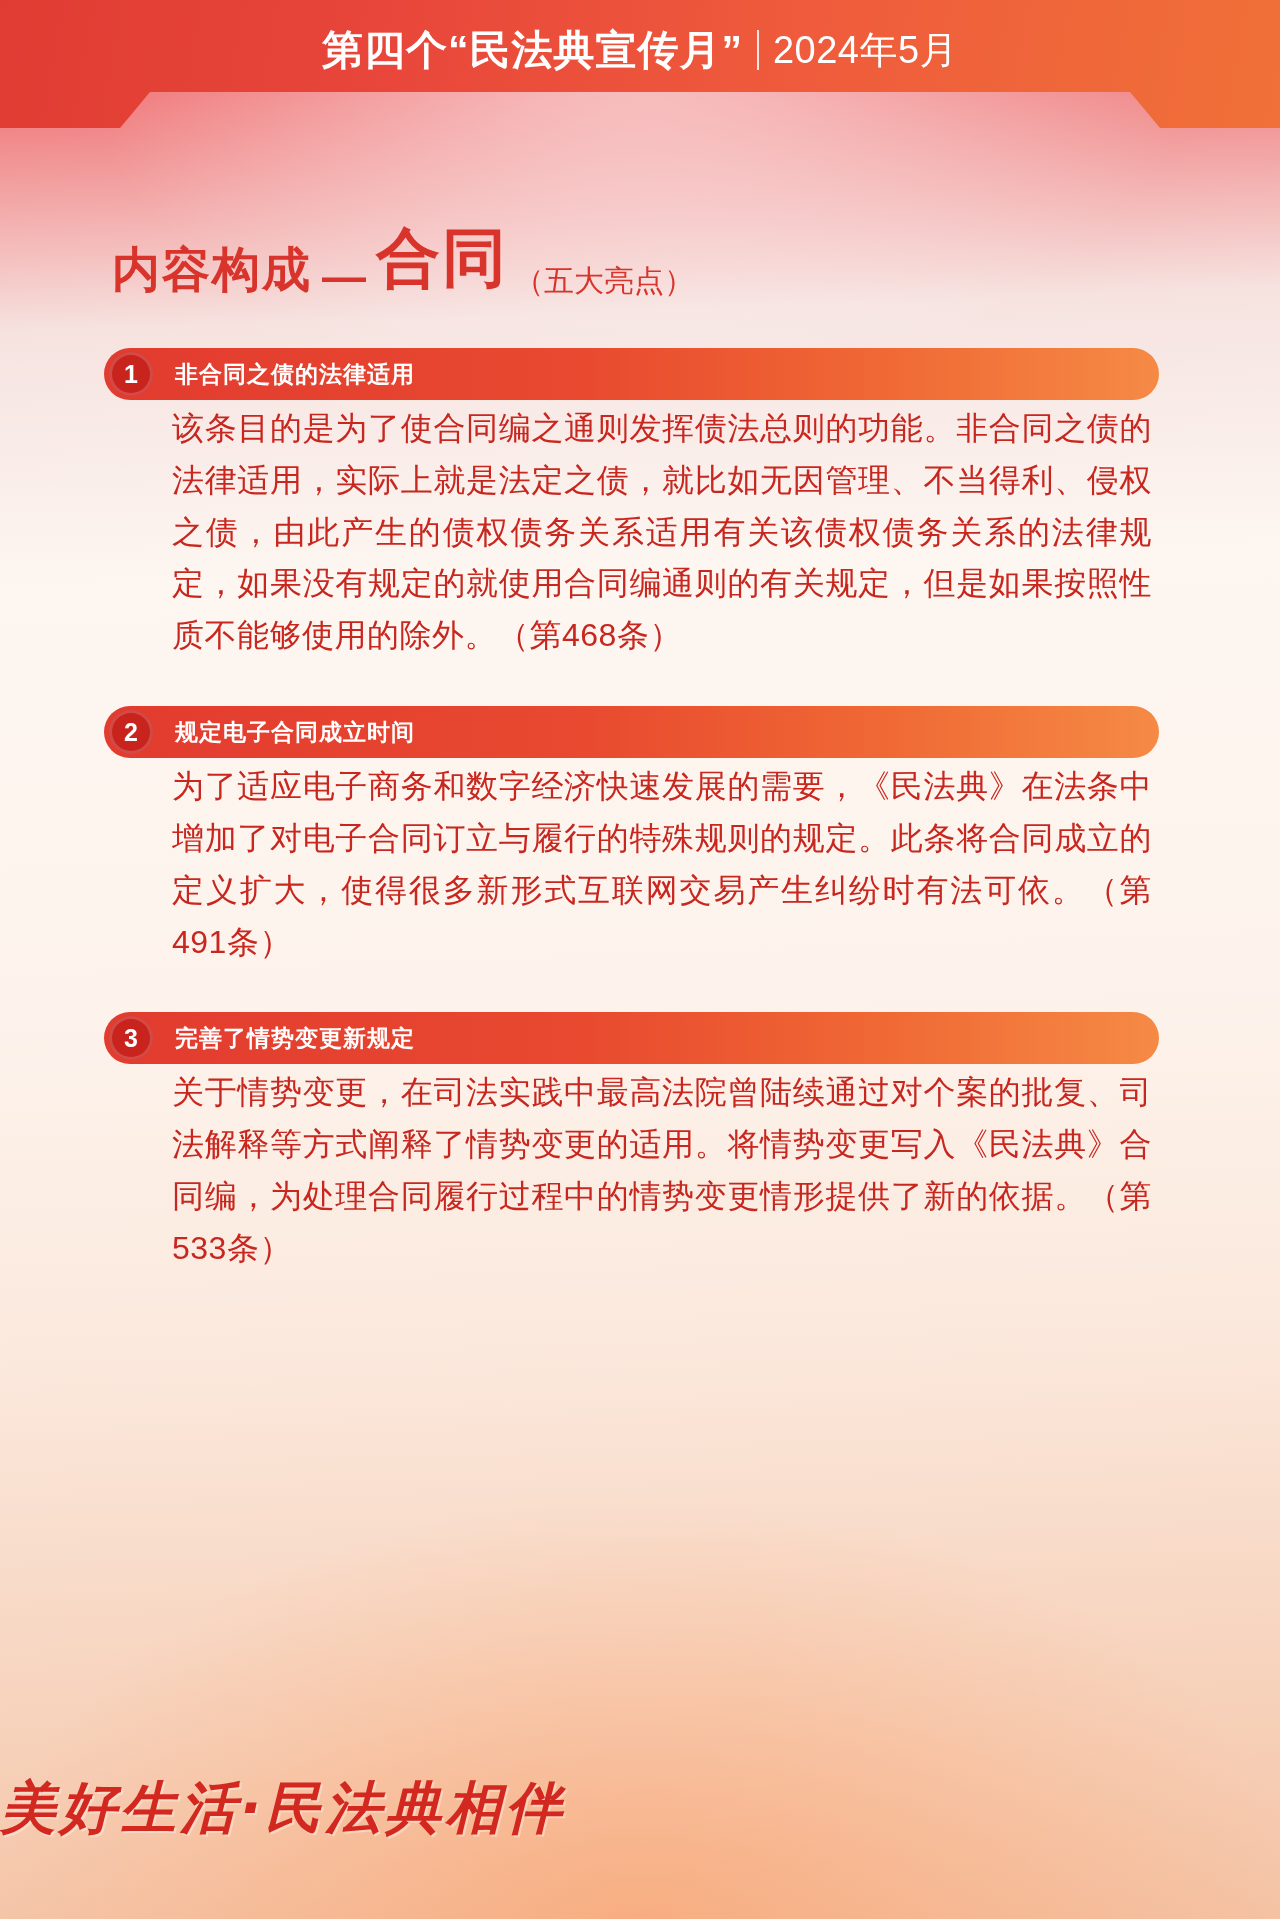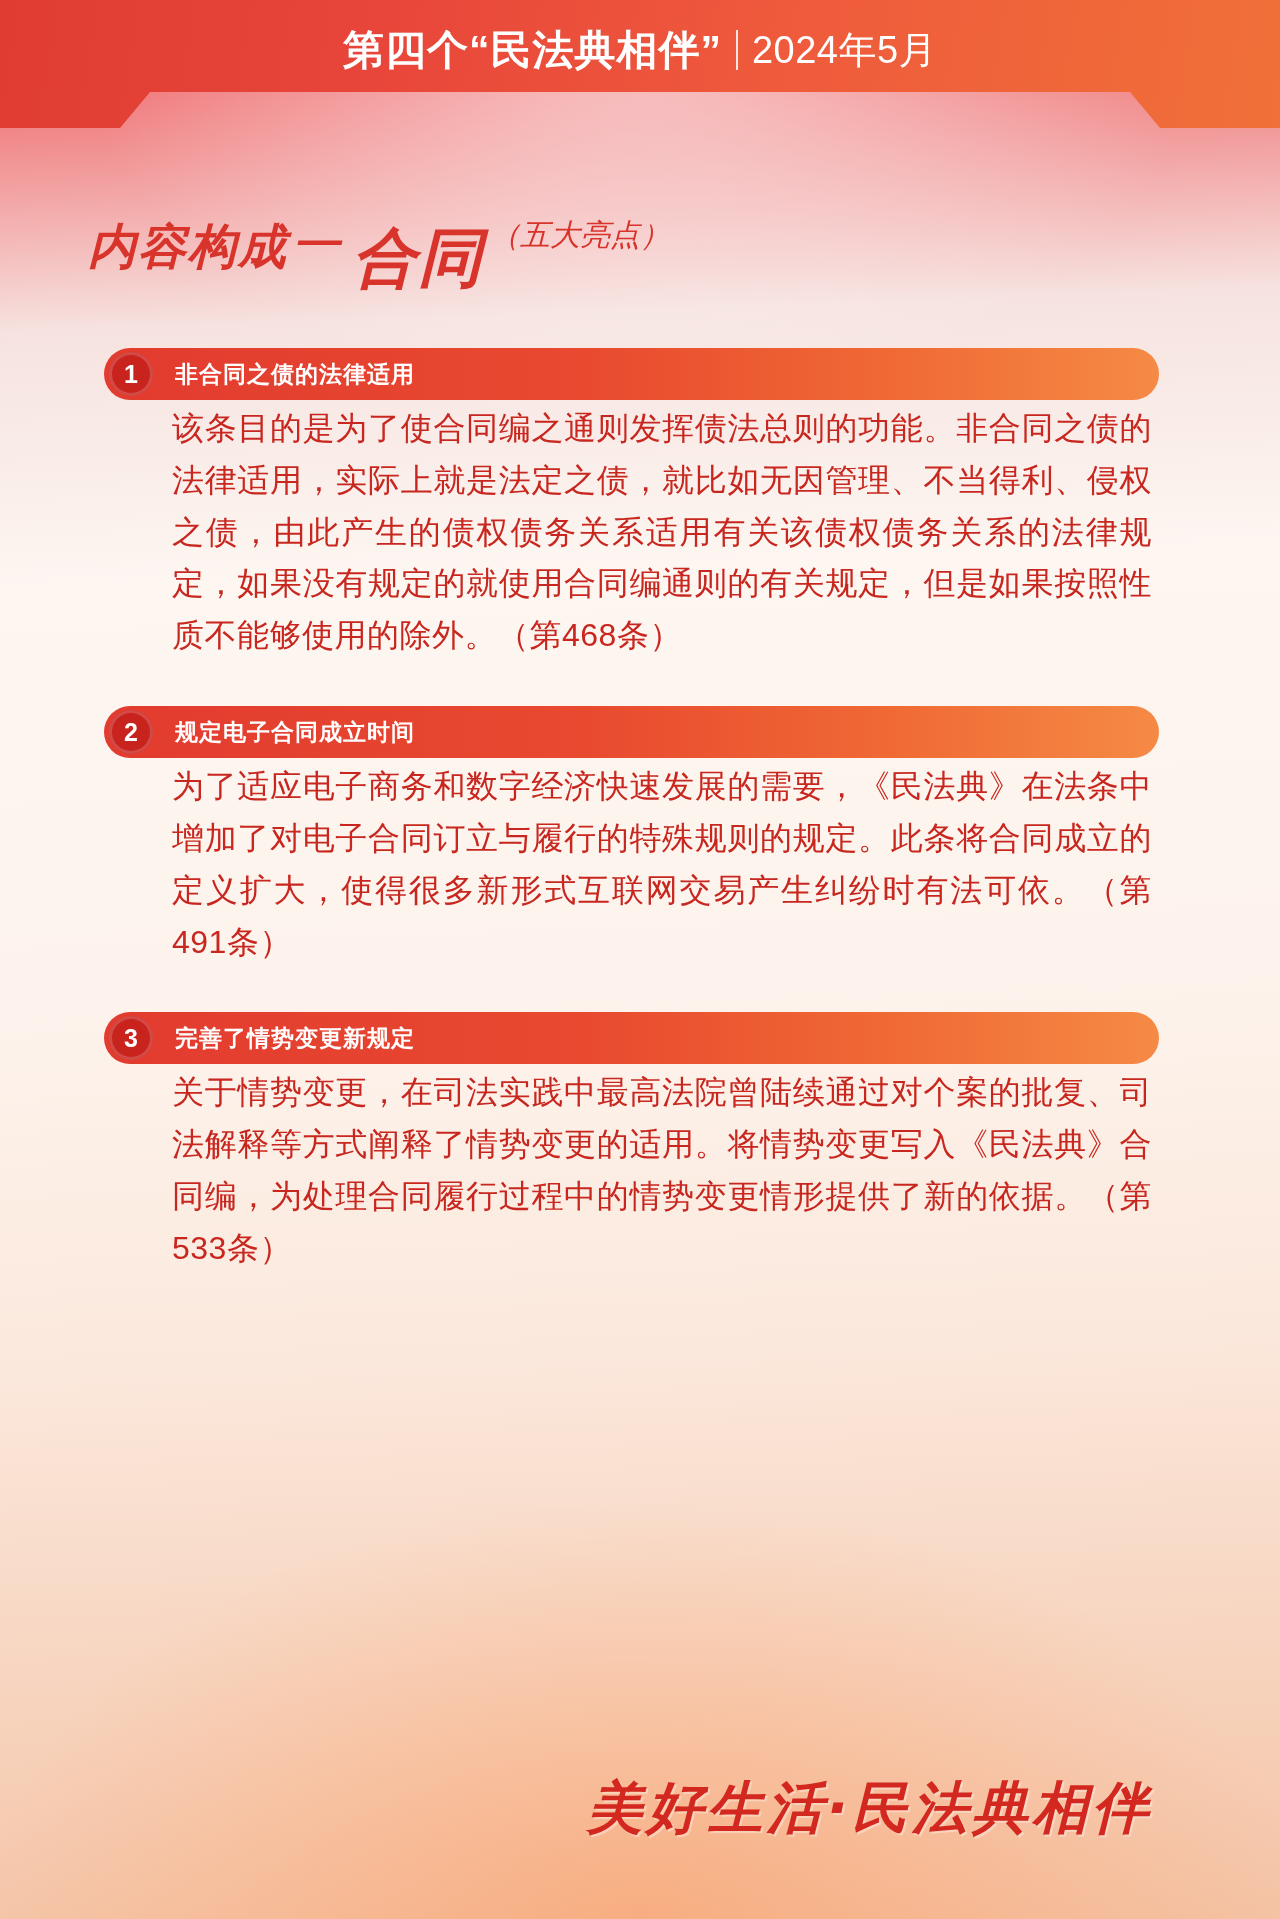--- a/index.html
+++ b/index.html
@@ -76,25 +76,24 @@
     font-weight: normal;
     letter-spacing: 0.5px;
     line-height: 1;
     white-space: nowrap;
   }
 
   
   .section-title {
     position: absolute;
     top: 215px;
-    left: 88px;
-    display: flex;
-    align-items: flex-start;
-    white-space: nowrap;
-    font-style: italic;
+    left: 112px;
+    display: flex;
+    align-items: flex-end;
+    white-space: nowrap;
   }
   .st-main {
     font-size: 48px;
     font-weight: bold;
     color: #d8342c;
     letter-spacing: 2px;
   }
   .st-dash {
     font-size: 44px;
     font-weight: bold;
@@ -166,41 +165,41 @@
     text-align: justify;
     letter-spacing: 0.5px;
   }
 
   
   .footer {
     position: absolute;
     left: 0;
     bottom: 72px;
     width: 1152px;
-    text-align: right;
+    text-align: left;
   }
   .footer-slogan {
     display: inline-block;
     font-size: 56px;
     font-weight: bold;
     color: #d3281f;
     letter-spacing: 4px;
     font-style: italic;
     font-family: "DejaVu Sans", sans-serif;
     text-shadow: 2px 2px 0 rgba(255,255,255,0.35);
   }
 </style>
 </head>
 <body>
 
 <div class="poster">
 
   <div class="header-band"></div>
   <div class="header-inner">
-    <span class="header-title">第四个“民法典相伴”</span>
+    <span class="header-title">第四个“民法典宣传月”</span>
     <span class="header-sep"></span>
     <span class="header-date">2024年5月</span>
   </div>
 
   <div class="section-title">
     <span class="st-main">内容构成</span>
     <span class="st-dash">—</span>
     <span class="st-key">合同</span>
     <span class="st-sub">（五大亮点）</span>
   </div>

